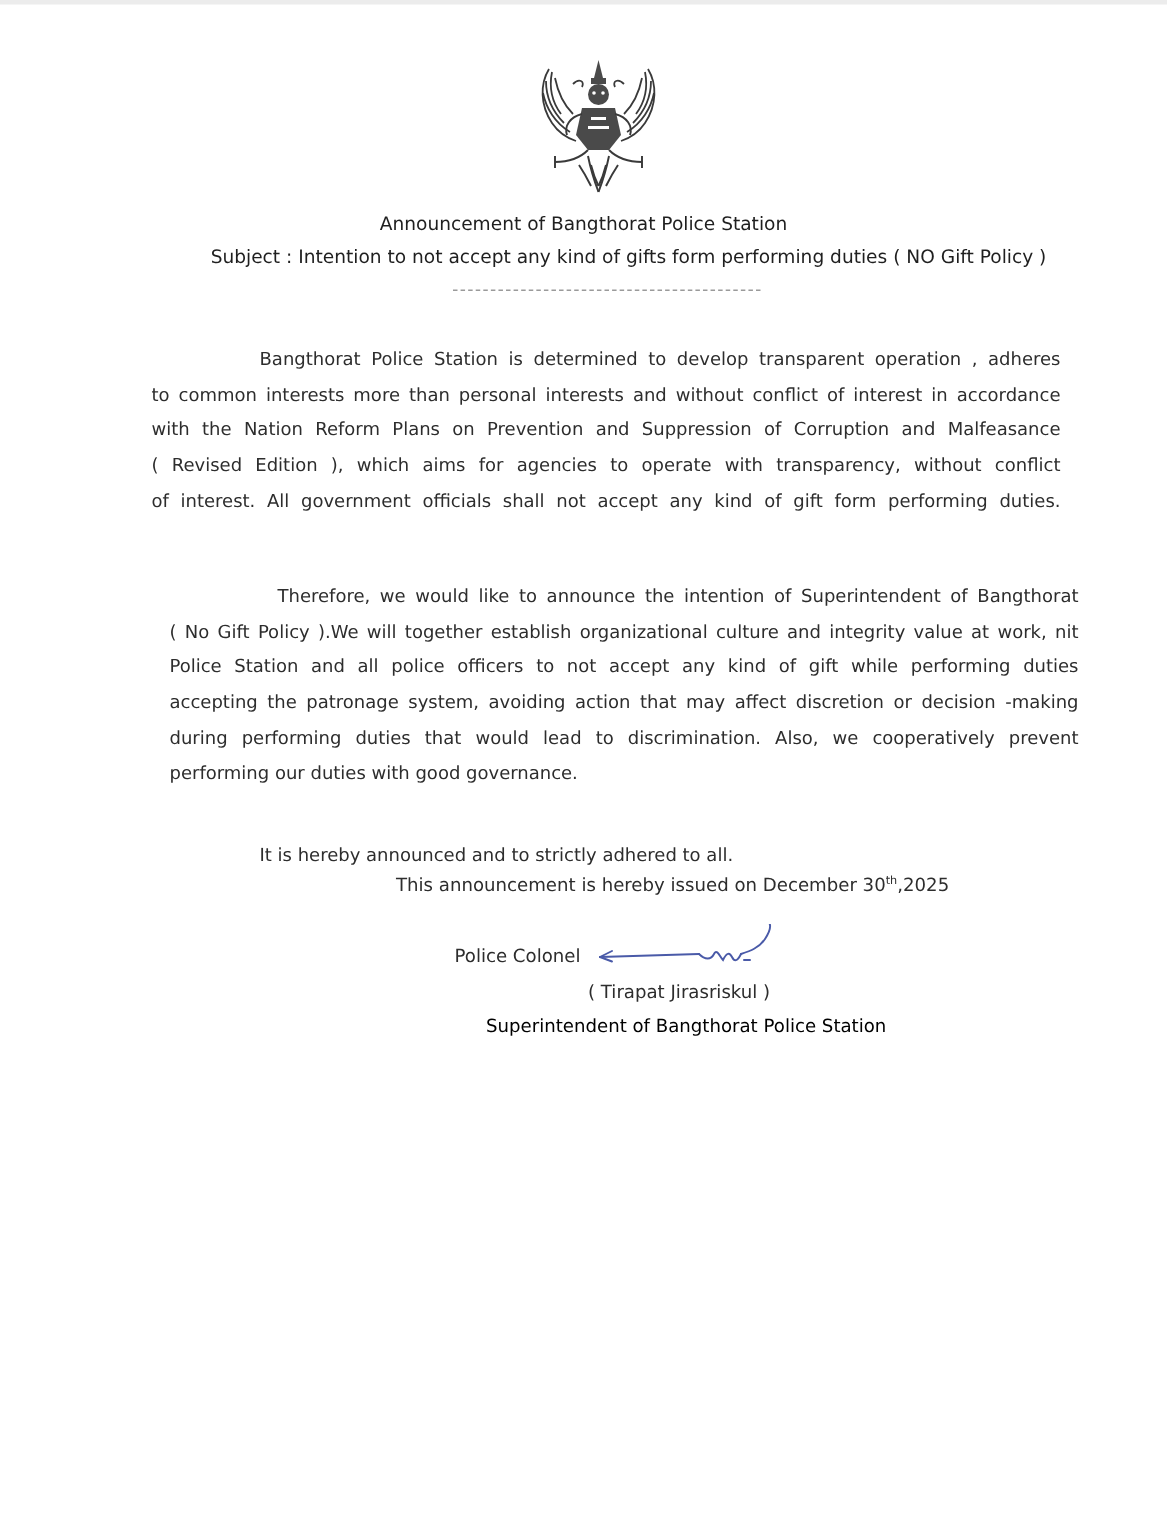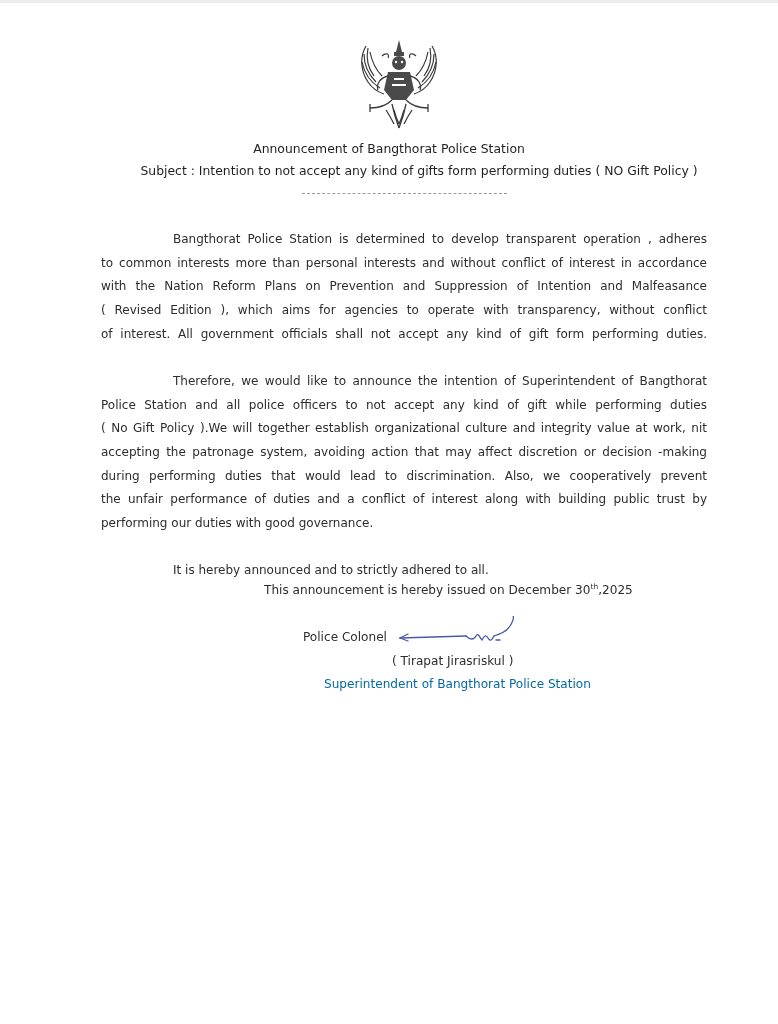--- a/index.html
+++ b/index.html
@@ -59,21 +59,21 @@
     .line {
       display: block;
       white-space: nowrap;
       text-align: justify;
       text-align-last: justify;
       height: 23.7px;
     }
     .line.indent { padding-left: 72px; }
     .line.last { text-align-last: left; }
     .para1 { top: 228px; }
-    .para2 { top: 370px; }
+    .para2 { top: 386px; margin-left: 12px; }
     .para3 { top: 559px; }
     .issued {
       position: absolute;
       left: 224px;
       top: 582px;
       font-size: 12.1px;
       color: #2d2d2d;
       white-space: nowrap;
       margin-left: 40px;
     }
@@ -102,21 +102,21 @@
       top: 654px;
       font-size: 12.1px;
       color: #2d2d2d;
       white-space: nowrap;
     }
     .sig-title {
       position: absolute;
       left: 324px;
       top: 677px;
       font-size: 12.1px;
-      color: #0369a1;
+      color: #000000;
       white-space: nowrap;
     }
   </style>
 </head>
 <body>
 
 <div class="top-strip"></div>
 
 <svg class="emblem" viewBox="0 0 86 94" xmlns="http://www.w3.org/2000/svg">
   <g fill="none" stroke="#3a3a3a" stroke-width="1.2">
@@ -169,32 +169,31 @@
   </g>
 </svg>
 
 <div class="title title-1">Announcement of Bangthorat Police Station</div>
 <div class="title title-2">Subject : Intention to not accept any kind of gifts form performing duties ( NO Gift Policy )</div>
 <div class="divider"></div>
 
 <div class="body-text para1">
   <span class="line indent">Bangthorat Police Station is determined to develop transparent operation , adheres</span>
   <span class="line">to common interests more than personal interests and without conflict of interest in accordance</span>
-  <span class="line">with the Nation Reform Plans on Prevention and Suppression of Intention and Malfeasance</span>
+  <span class="line">with the Nation Reform Plans on Prevention and Suppression of Corruption and Malfeasance</span>
   <span class="line">( Revised Edition ), which aims for agencies to operate with transparency, without conflict</span>
   <span class="line">of interest. All government officials shall not accept any kind of gift form performing duties.</span>
 </div>
 
 <div class="body-text para2">
   <span class="line indent">Therefore, we would like to announce the intention of Superintendent of Bangthorat</span>
+  <span class="line">( No Gift Policy ).We will together establish organizational culture and integrity value at work, nit</span>
   <span class="line">Police Station and all police officers to not accept any kind of gift while performing duties</span>
-  <span class="line">( No Gift Policy ).We will together establish organizational culture and integrity value at work, nit</span>
   <span class="line">accepting the patronage system, avoiding   action that may affect discretion or decision -making</span>
   <span class="line">during performing duties that would lead to discrimination. Also, we cooperatively prevent</span>
-  <span class="line">the unfair performance of duties and a conflict of interest along with building public trust by</span>
   <span class="line last">performing our duties with good governance.</span>
 </div>
 
 <div class="body-text para3">
   <span class="line indent last">It is hereby announced and to strictly adhered to all.</span>
 </div>
 
 <div class="issued"><span>This announcement is hereby issued on December 30</span><sup>th</sup><span>,2025</span></div>
 
 <div class="sig-rank">Police Colonel</div>

